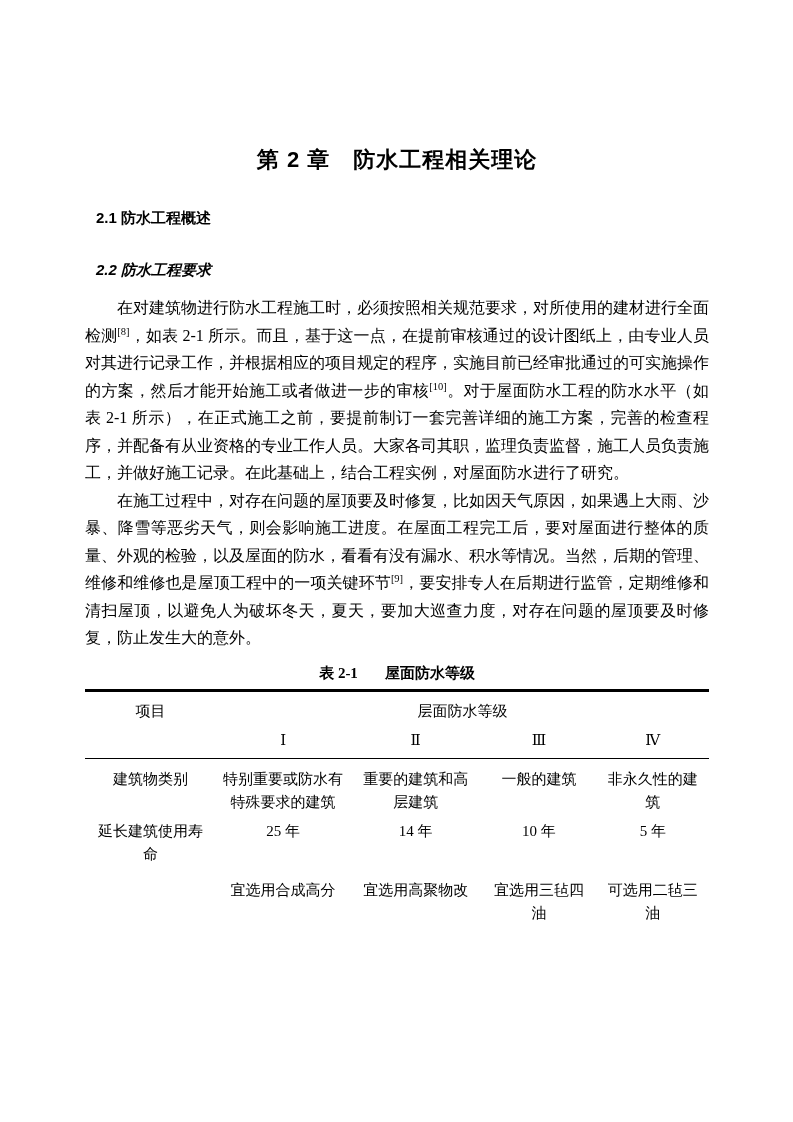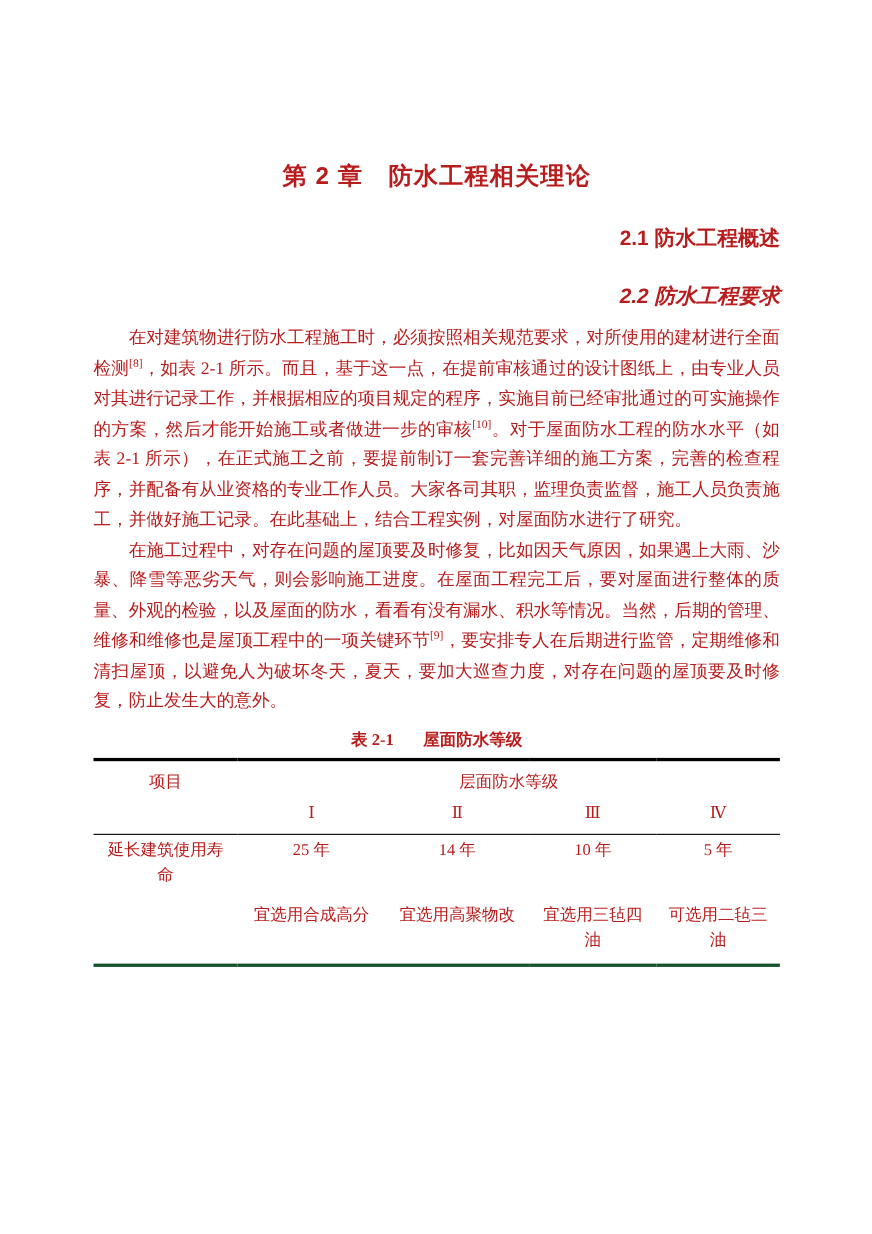--- a/index.html
+++ b/index.html
@@ -1,37 +1,37 @@
 <!DOCTYPE html>
 <html><head>
 <meta charset="utf-8">
 <style>
   html,body { margin:0; padding:0; background:#ffffff; }
   .page {
     position:relative;
     width:793px; height:920px;
     margin:0 auto;
     background:#ffffff;
-    color:#b91c1c;
+    color:#000000;
     font-family:"Liberation Serif","DejaVu Serif",serif;
     overflow:hidden;
   }
   .content { padding:146px 84px 0 85px; }
 
   .chapter-title {
     font-family:"Liberation Sans","DejaVu Sans",sans-serif;
     font-size:22px; line-height:27px;
     font-weight:bold; text-align:center;
     margin:0; letter-spacing:1px;
   }
   .section-heading {
     font-family:"Liberation Sans","DejaVu Sans",sans-serif;
-    font-size:19px; line-height:24px;
-    font-weight:bold; text-align:right;
-    margin:0;
+    font-size:15px; line-height:24px;
+    font-weight:bold; text-align:left;
+    margin:11px;
   }
   .section-heading.first { margin-top:33px; }
   .section-heading.later { margin-top:28px;font-style:italic; }
 
   .body-par {
     font-size:16px; line-height:27.5px;
     text-align:justify; text-justify:inter-ideograph;
     text-indent:2em;
     margin:12px 0 0 0;
   }
@@ -107,20 +107,27 @@
         <th>项目</th>
         <th colspan="4">层面防水等级</th>
       </tr>
       <tr class="head-row-2">
         <th></th>
         <th>Ⅰ</th>
         <th>Ⅱ</th>
         <th>Ⅲ</th>
         <th>Ⅳ</th>
       </tr>
+      <tr class="body-row-1">
+        <td>建筑物类别</td>
+        <td>特别重要或防水有特殊要求的建筑</td>
+        <td>重要的建筑和高层建筑</td>
+        <td>一般的建筑</td>
+        <td>非永久性的建筑</td>
+      </tr>
       <tr class="body-row-2">
         <td>延长建筑使用寿命</td>
         <td>25 年</td>
         <td>14 年</td>
         <td>10 年</td>
         <td>5 年</td>
       </tr>
       <tr class="body-row-3">
         <td></td>
         <td>宜选用合成高分</td>

